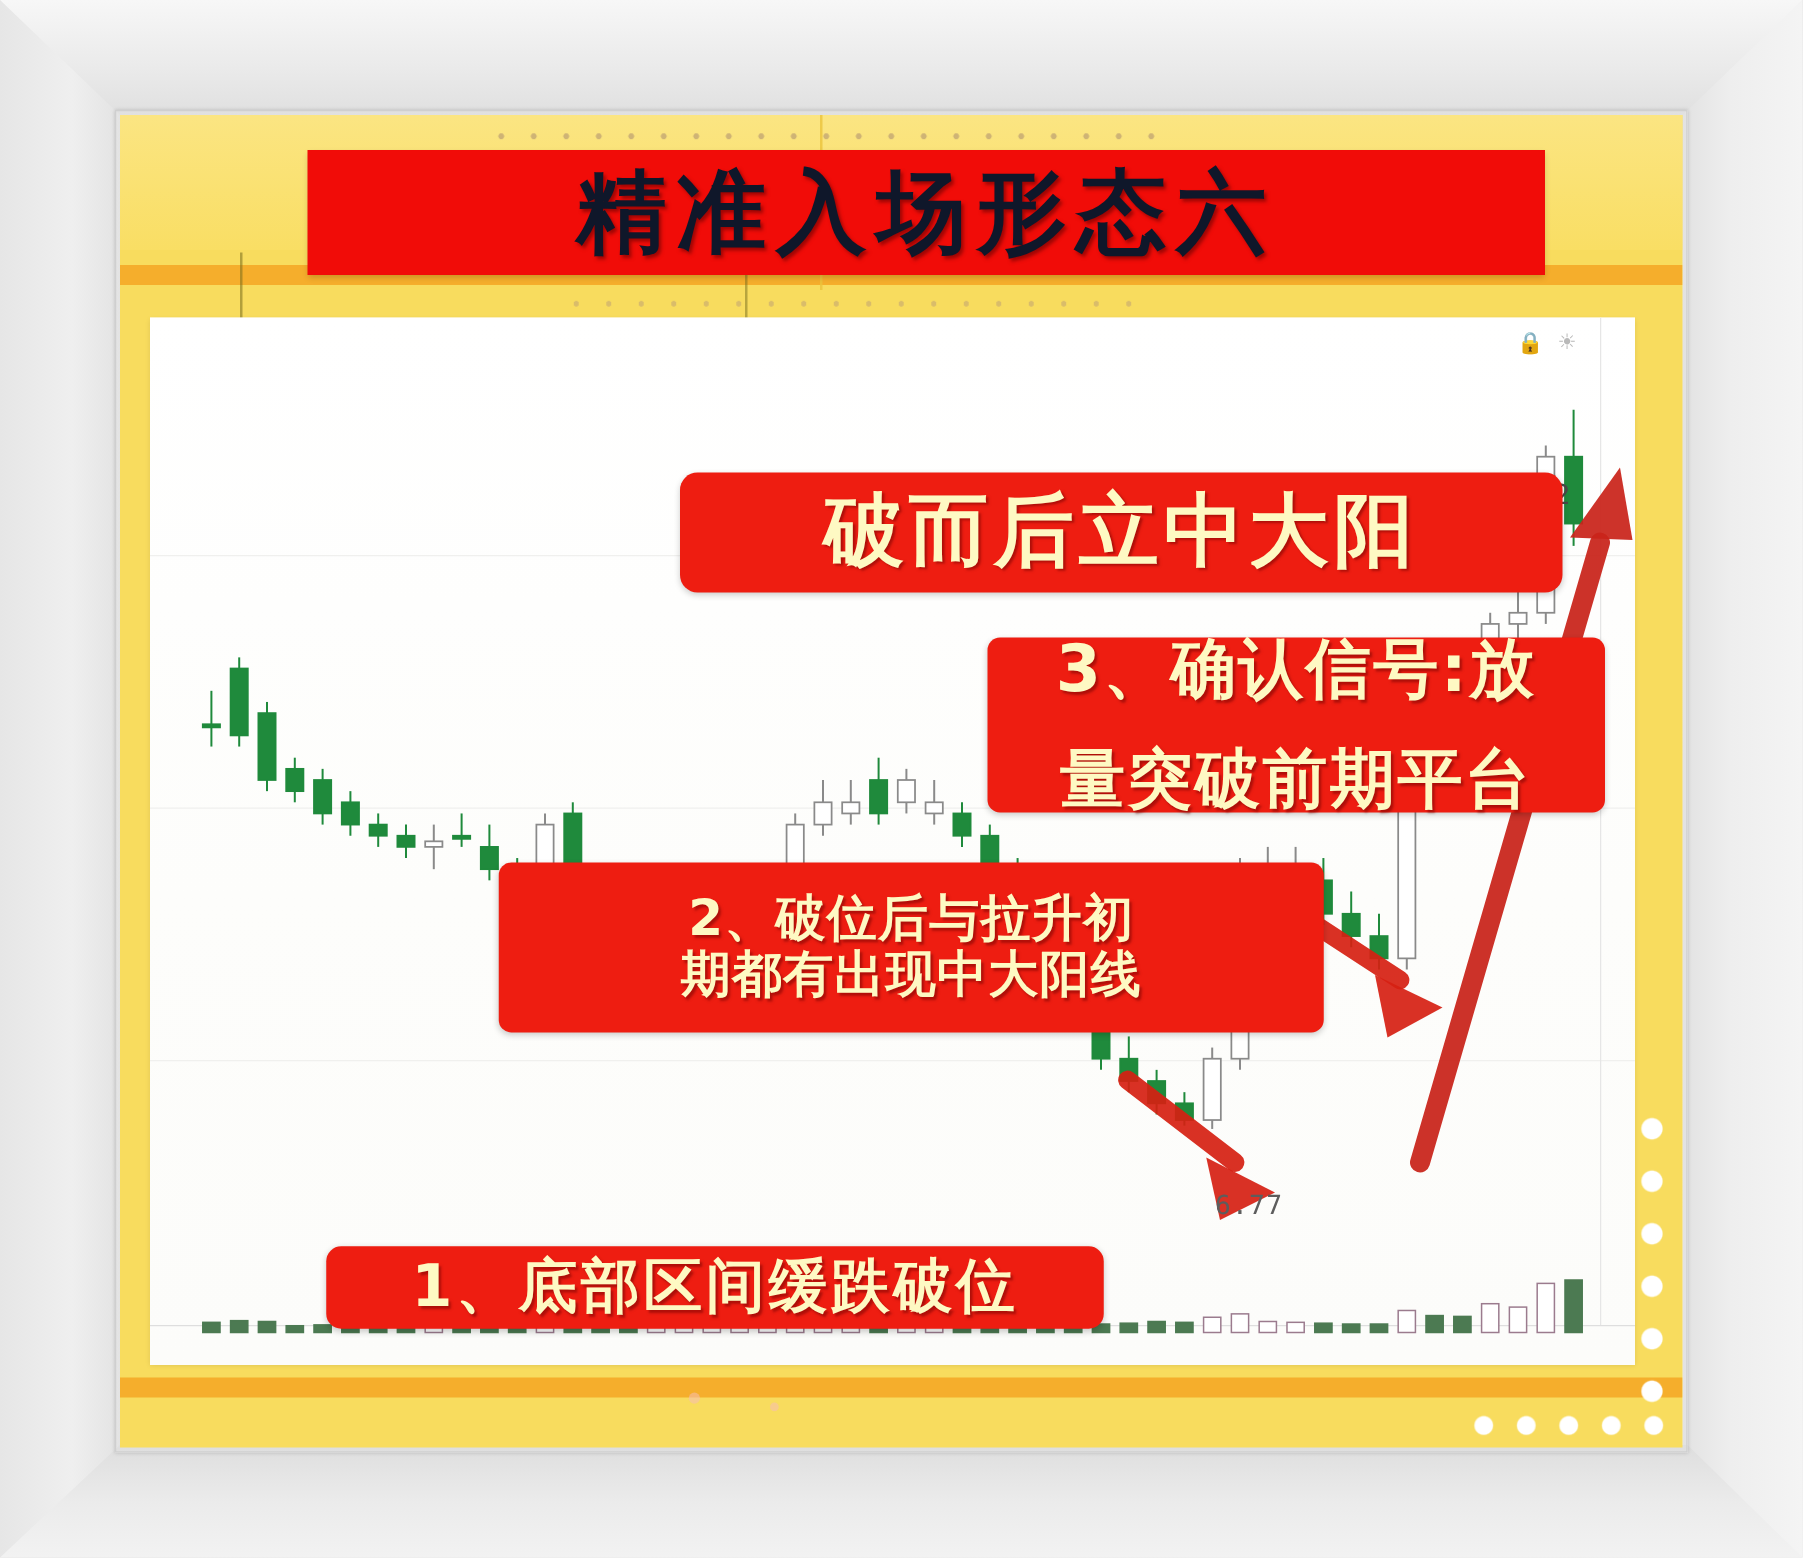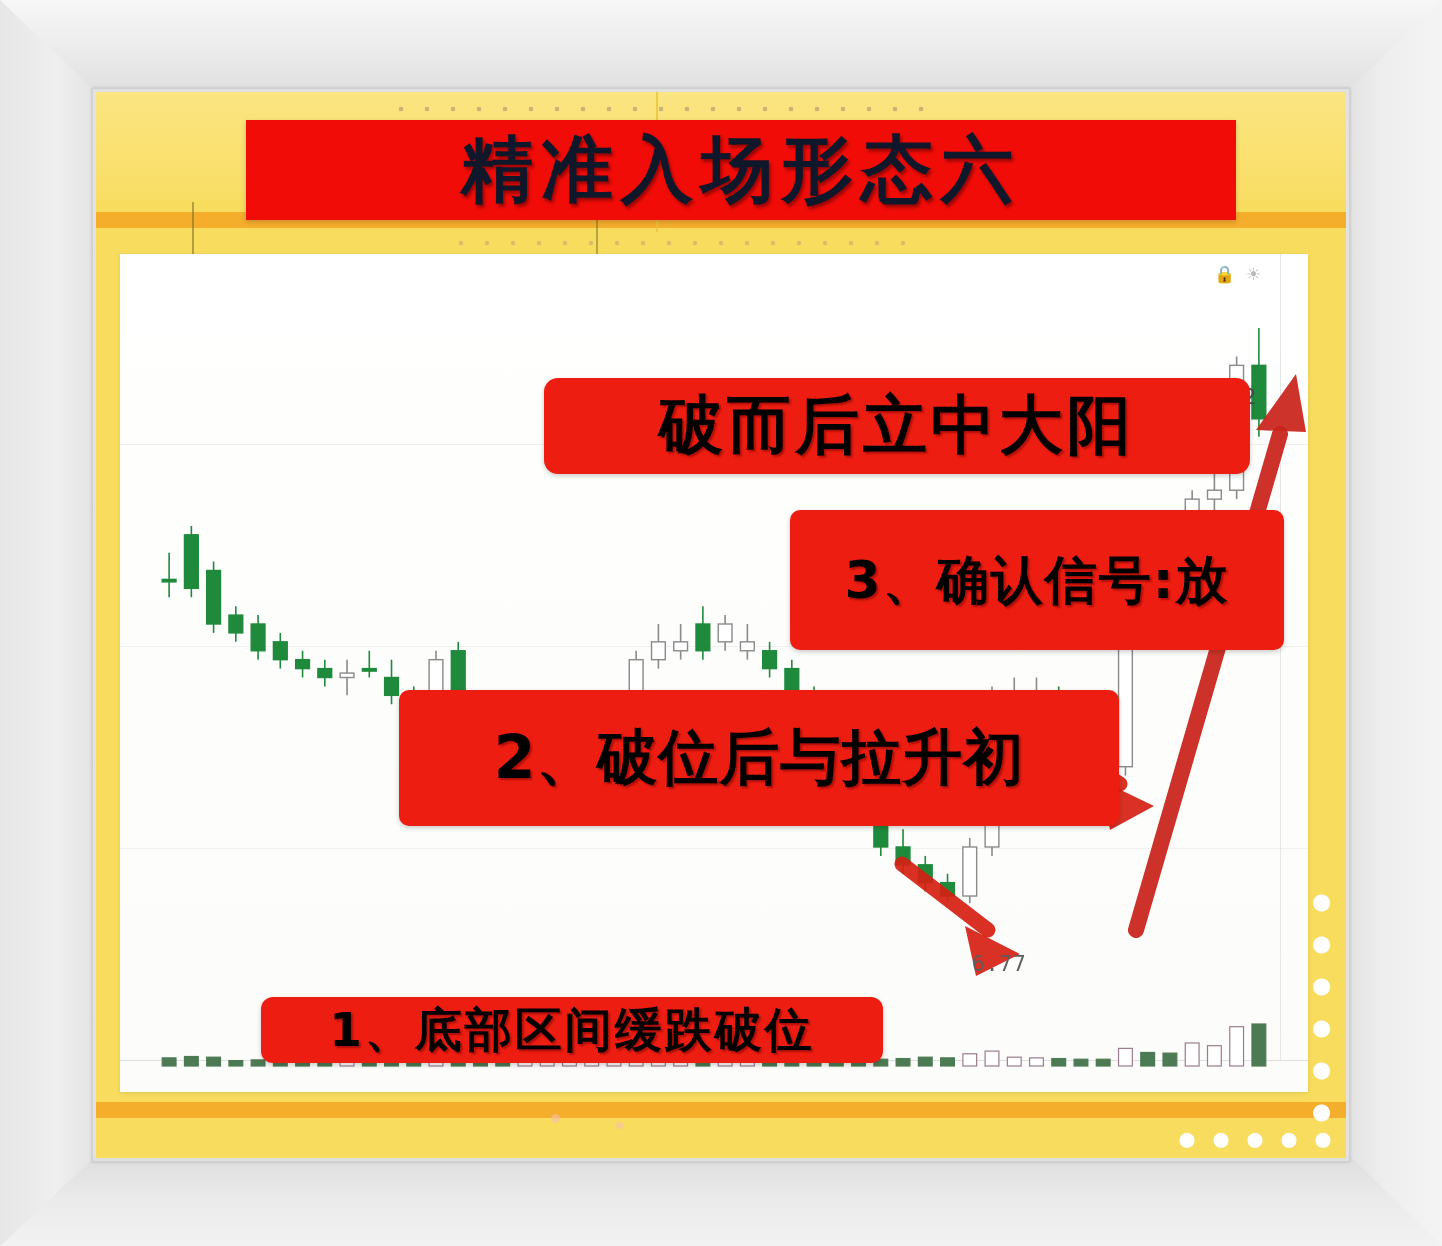--- a/index.html
+++ b/index.html
@@ -130,36 +130,36 @@
   }
   #price-high{left:1066px;top:130px;}
   #price-low{left:836px;top:698px;color:#5d5d5d;font-size:21px;margin-left:16px;}
 
   
   .mini-icon{position:absolute;color:#b9b9b9;font-size:17px;}
 
   
   .anno{
     position:absolute;background:#ee1d11;border-radius:10px;
-    color:#000000;font-weight:bold;
+    color:#fef9c3;font-weight:bold;
     font-family:"DejaVu Sans","Liberation Sans",sans-serif;
     text-shadow:2px 2px 2px rgba(110,0,0,.5);
     display:flex;flex-direction:column;justify-content:center;align-items:center;
     box-shadow:0 2px 5px rgba(0,0,0,.2);
     line-height:1.12;
   }
   #anno-sub{
     left:448px;top:286px;width:706px;height:96px;font-size:64px;letter-spacing:4px;
     border-radius:14px;
   }
   #anno-3{
     left:694px;top:418px;width:494px;height:140px;font-size:52px;letter-spacing:2px;gap:30px;
   }
   #anno-2{
-    left:303px;top:598px;width:720px;height:136px;font-size:60px;letter-spacing:1px;
+    left:303px;top:598px;width:660px;height:136px;font-size:40px;letter-spacing:1px;
   }
   #anno-1{
     left:165px;top:905px;width:622px;height:66px;font-size:47px;letter-spacing:3px;
     border-radius:12px;
     justify-content:center;
   }
   .anno .ln{display:block;white-space:nowrap;}
 </style>
 </head>
 <body>
@@ -388,23 +388,25 @@
       <span class="mini-icon" style="left:1126px;top:10px;">☀</span>
 
     </div>
 
     <div class="anno" id="anno-sub">
       <span class="ln">破而后立中大阳</span>
     </div>
 
     <div class="anno" id="anno-3">
       <span class="ln">3、确认信号:放</span>
+      <span class="ln">量突破前期平台</span>
     </div>
 
     <div class="anno" id="anno-2">
       <span class="ln">2、破位后与拉升初</span>
+      <span class="ln">期都有出现中大阳线</span>
     </div>
 
     <div class="anno" id="anno-1">
       <span class="ln">1、底部区间缓跌破位</span>
     </div>
   </div>
 </div>
 
 </body></html>

